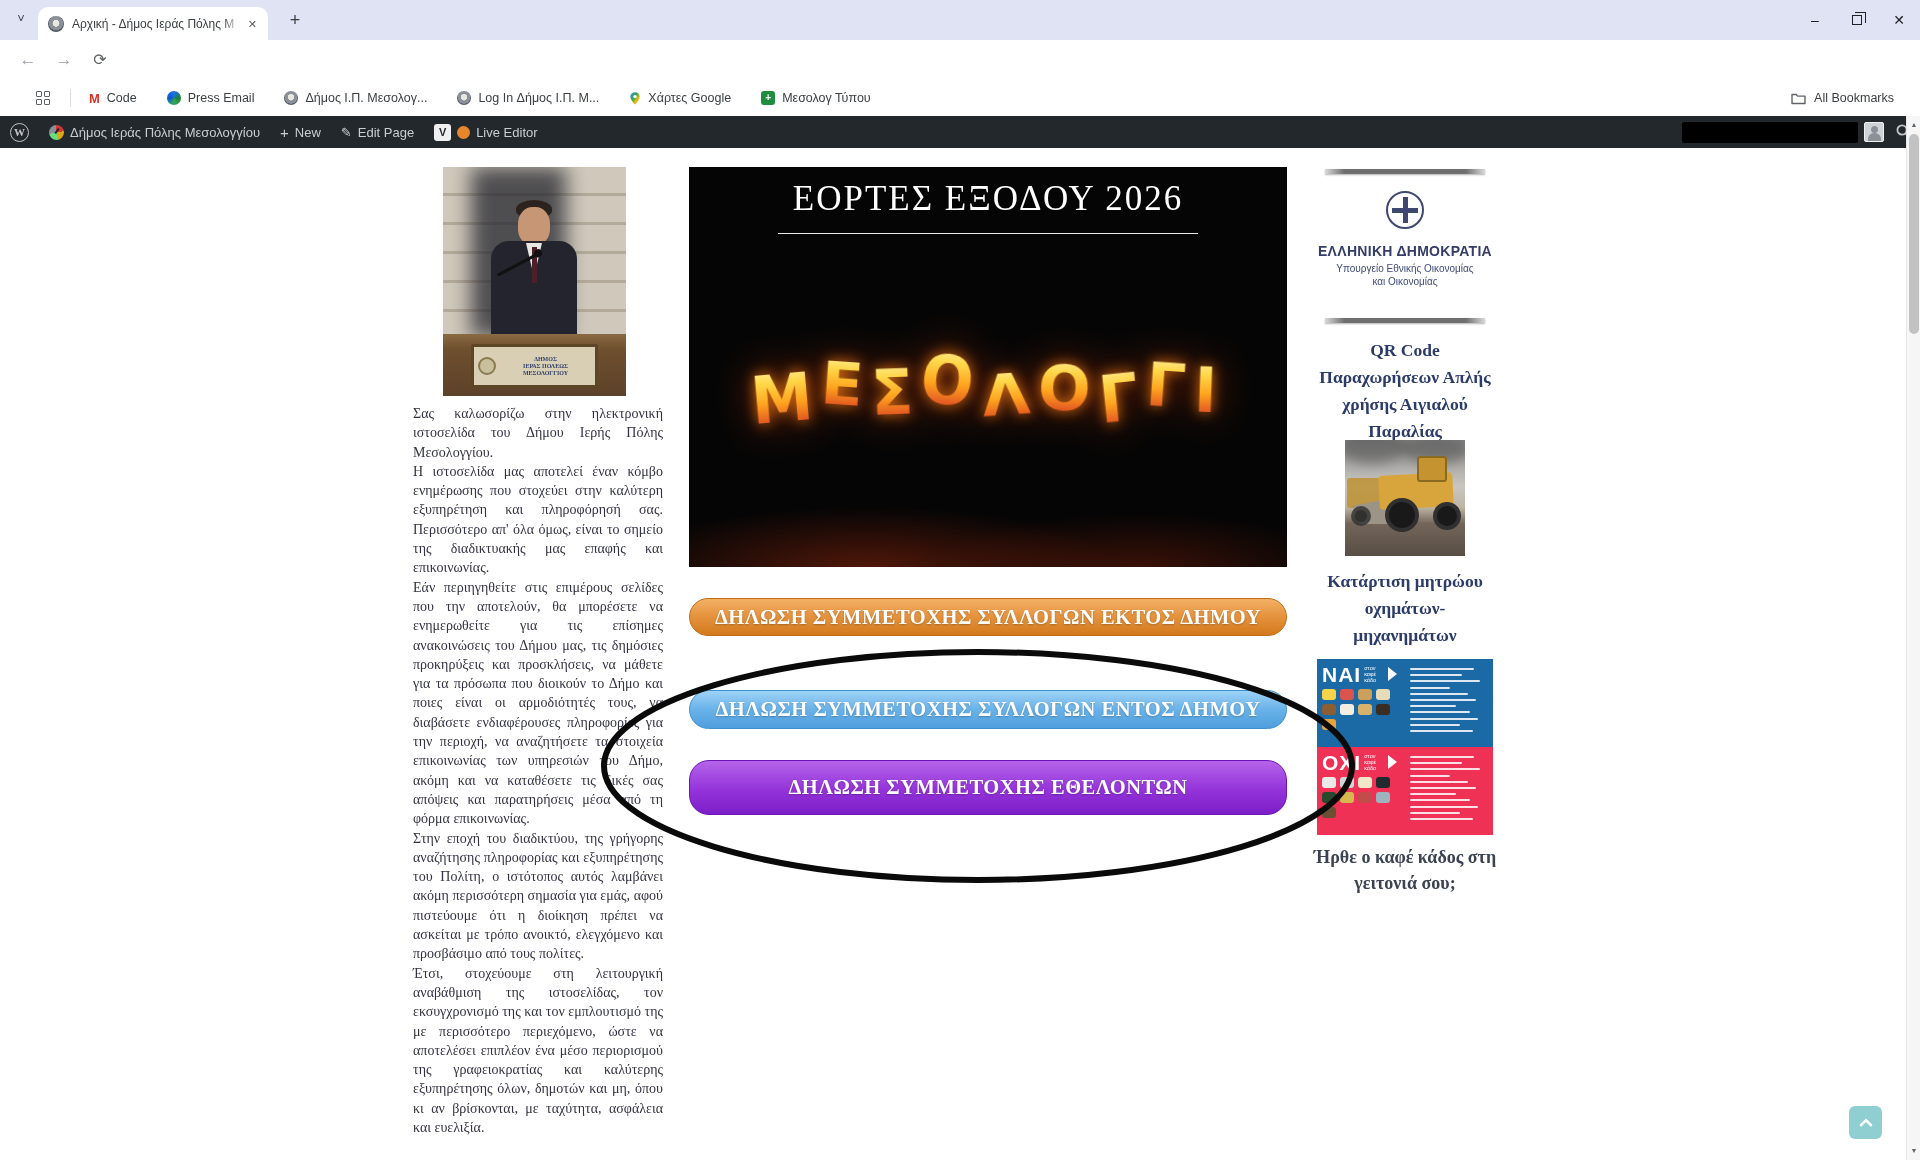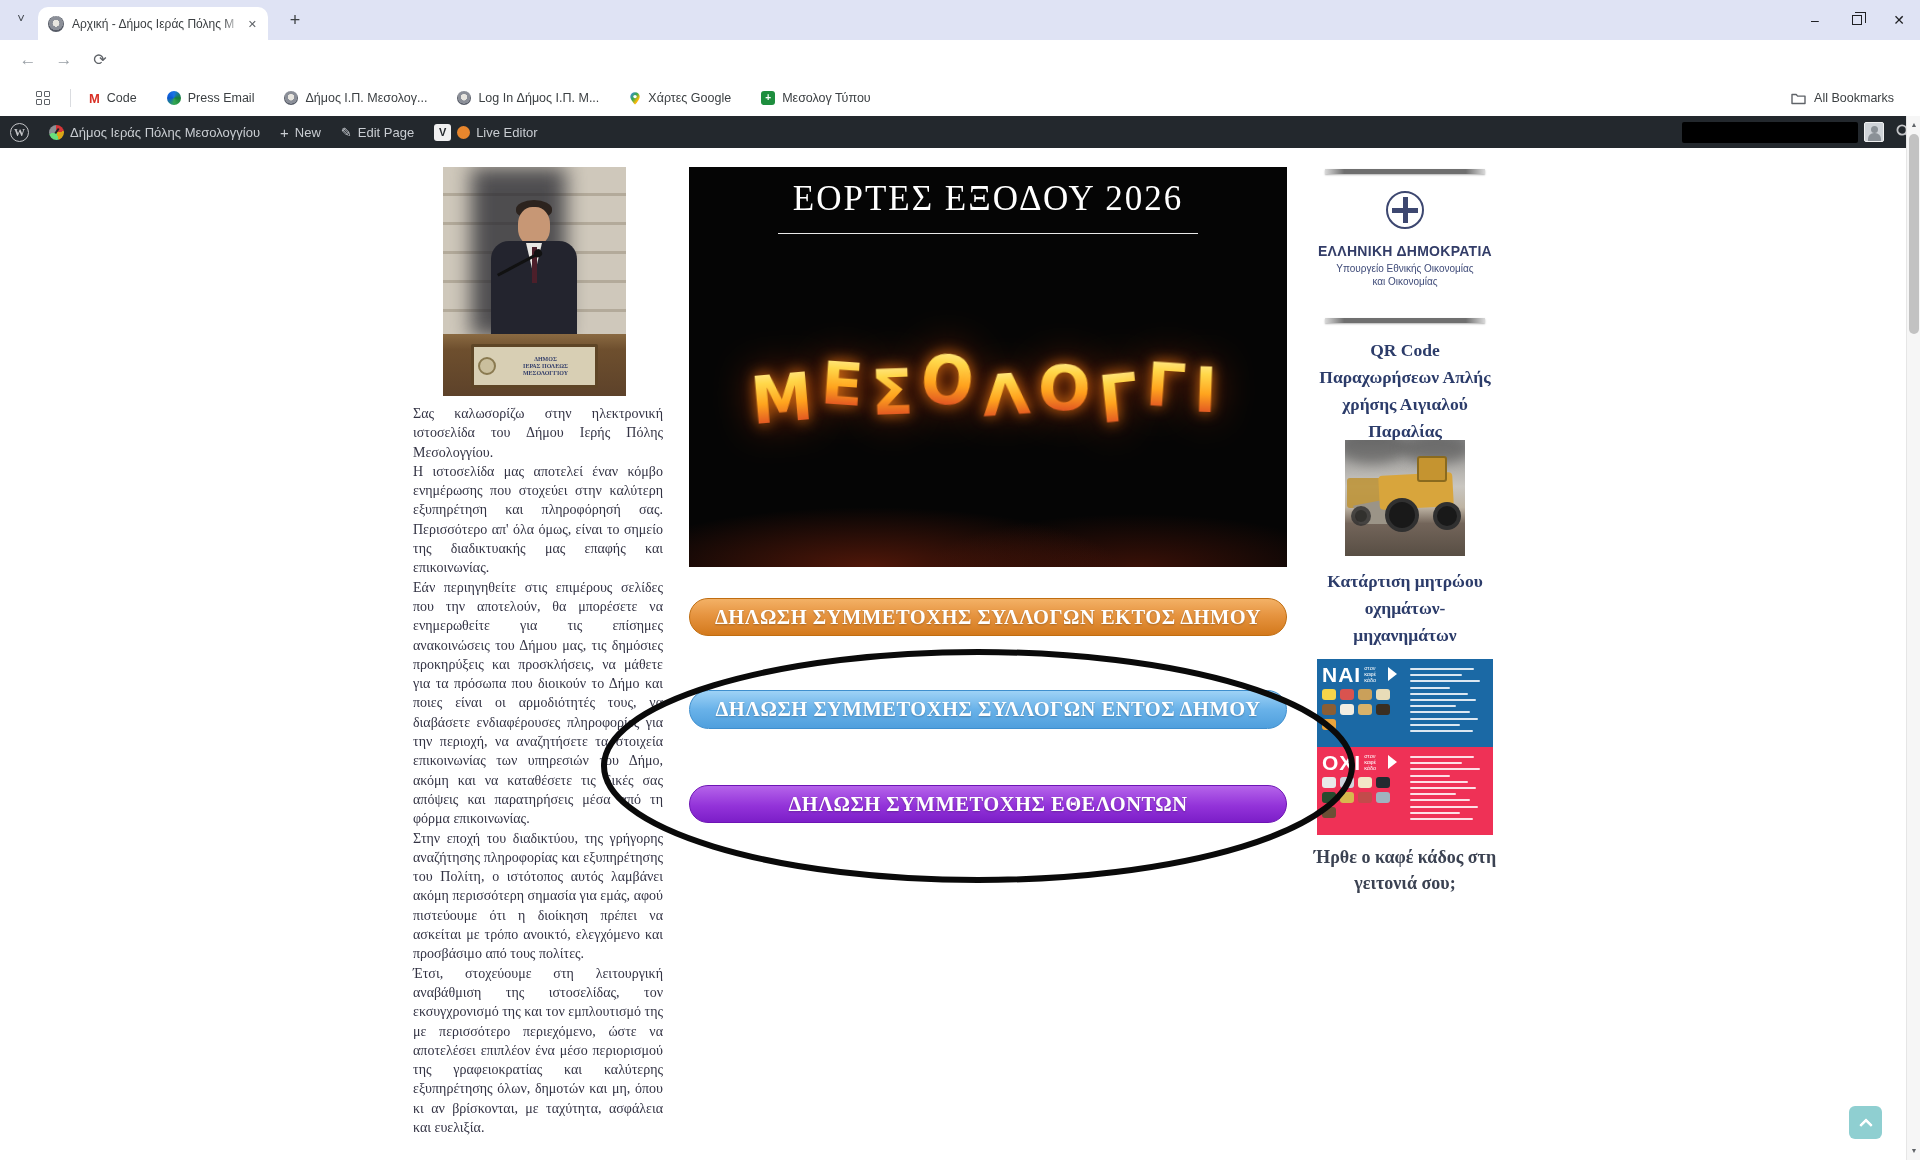--- a/index.html
+++ b/index.html
@@ -105,21 +105,21 @@
   .banner-glow{position:absolute;left:0;bottom:0;width:598px;height:95px;
     background:radial-gradient(60% 90% at 30% 100%,rgba(130,35,12,.6),rgba(0,0,0,0) 70%),
                radial-gradient(50% 80% at 75% 100%,rgba(110,28,10,.5),rgba(0,0,0,0) 70%)}
 
   
   .cta{position:absolute;left:689px;width:598px;border-radius:20px;display:flex;align-items:center;justify-content:center;
     font-family:"Liberation Serif",serif;font-weight:bold;color:#fff;font-size:20.5px;letter-spacing:.5px;
     text-shadow:0 1px 2px rgba(0,0,0,.25);cursor:pointer}
   .cta-orange{top:450px;height:38px;background:linear-gradient(180deg,#f3b166 0%,#e69440 45%,#d3791c 100%);border:1px solid #c06d10}
   .cta-blue{top:542px;height:39px;background:linear-gradient(180deg,#9ed2f6 0%,#69b2e9 50%,#4f9fdd 100%);border:1px solid #3f8fce}
-  .cta-purple{top:637px;height:38px;background:linear-gradient(180deg,#b564ea 0%,#9333d9 55%,#7c1ec8 100%);border:1px solid #6d14b4}
+  .cta-purple{top:612px;height:55px;background:linear-gradient(180deg,#b564ea 0%,#9333d9 55%,#7c1ec8 100%);border:1px solid #6d14b4}
 
   
   .annot{position:absolute;left:0;top:0;width:1920px;height:1012px;pointer-events:none;z-index:50}
 
   
   .sidebar{position:absolute;left:1317px;top:0;width:176px}
   .sb-bar{width:160px;height:5px;margin:0 auto;background:linear-gradient(90deg,#d9d9d9,#6f6f6f 12%,#6f6f6f 88%,#d9d9d9);box-shadow:0 1px 2px rgba(0,0,0,.3)}
   .sb-bar1{margin-top:21px}
   .gov-emblem{width:46px;height:46px;margin:17px auto 6px;position:relative}
   .gov-emblem .ring{position:absolute;left:4px;top:0;width:38px;height:38px;border-radius:50%;border:2.5px solid #3d4770}

